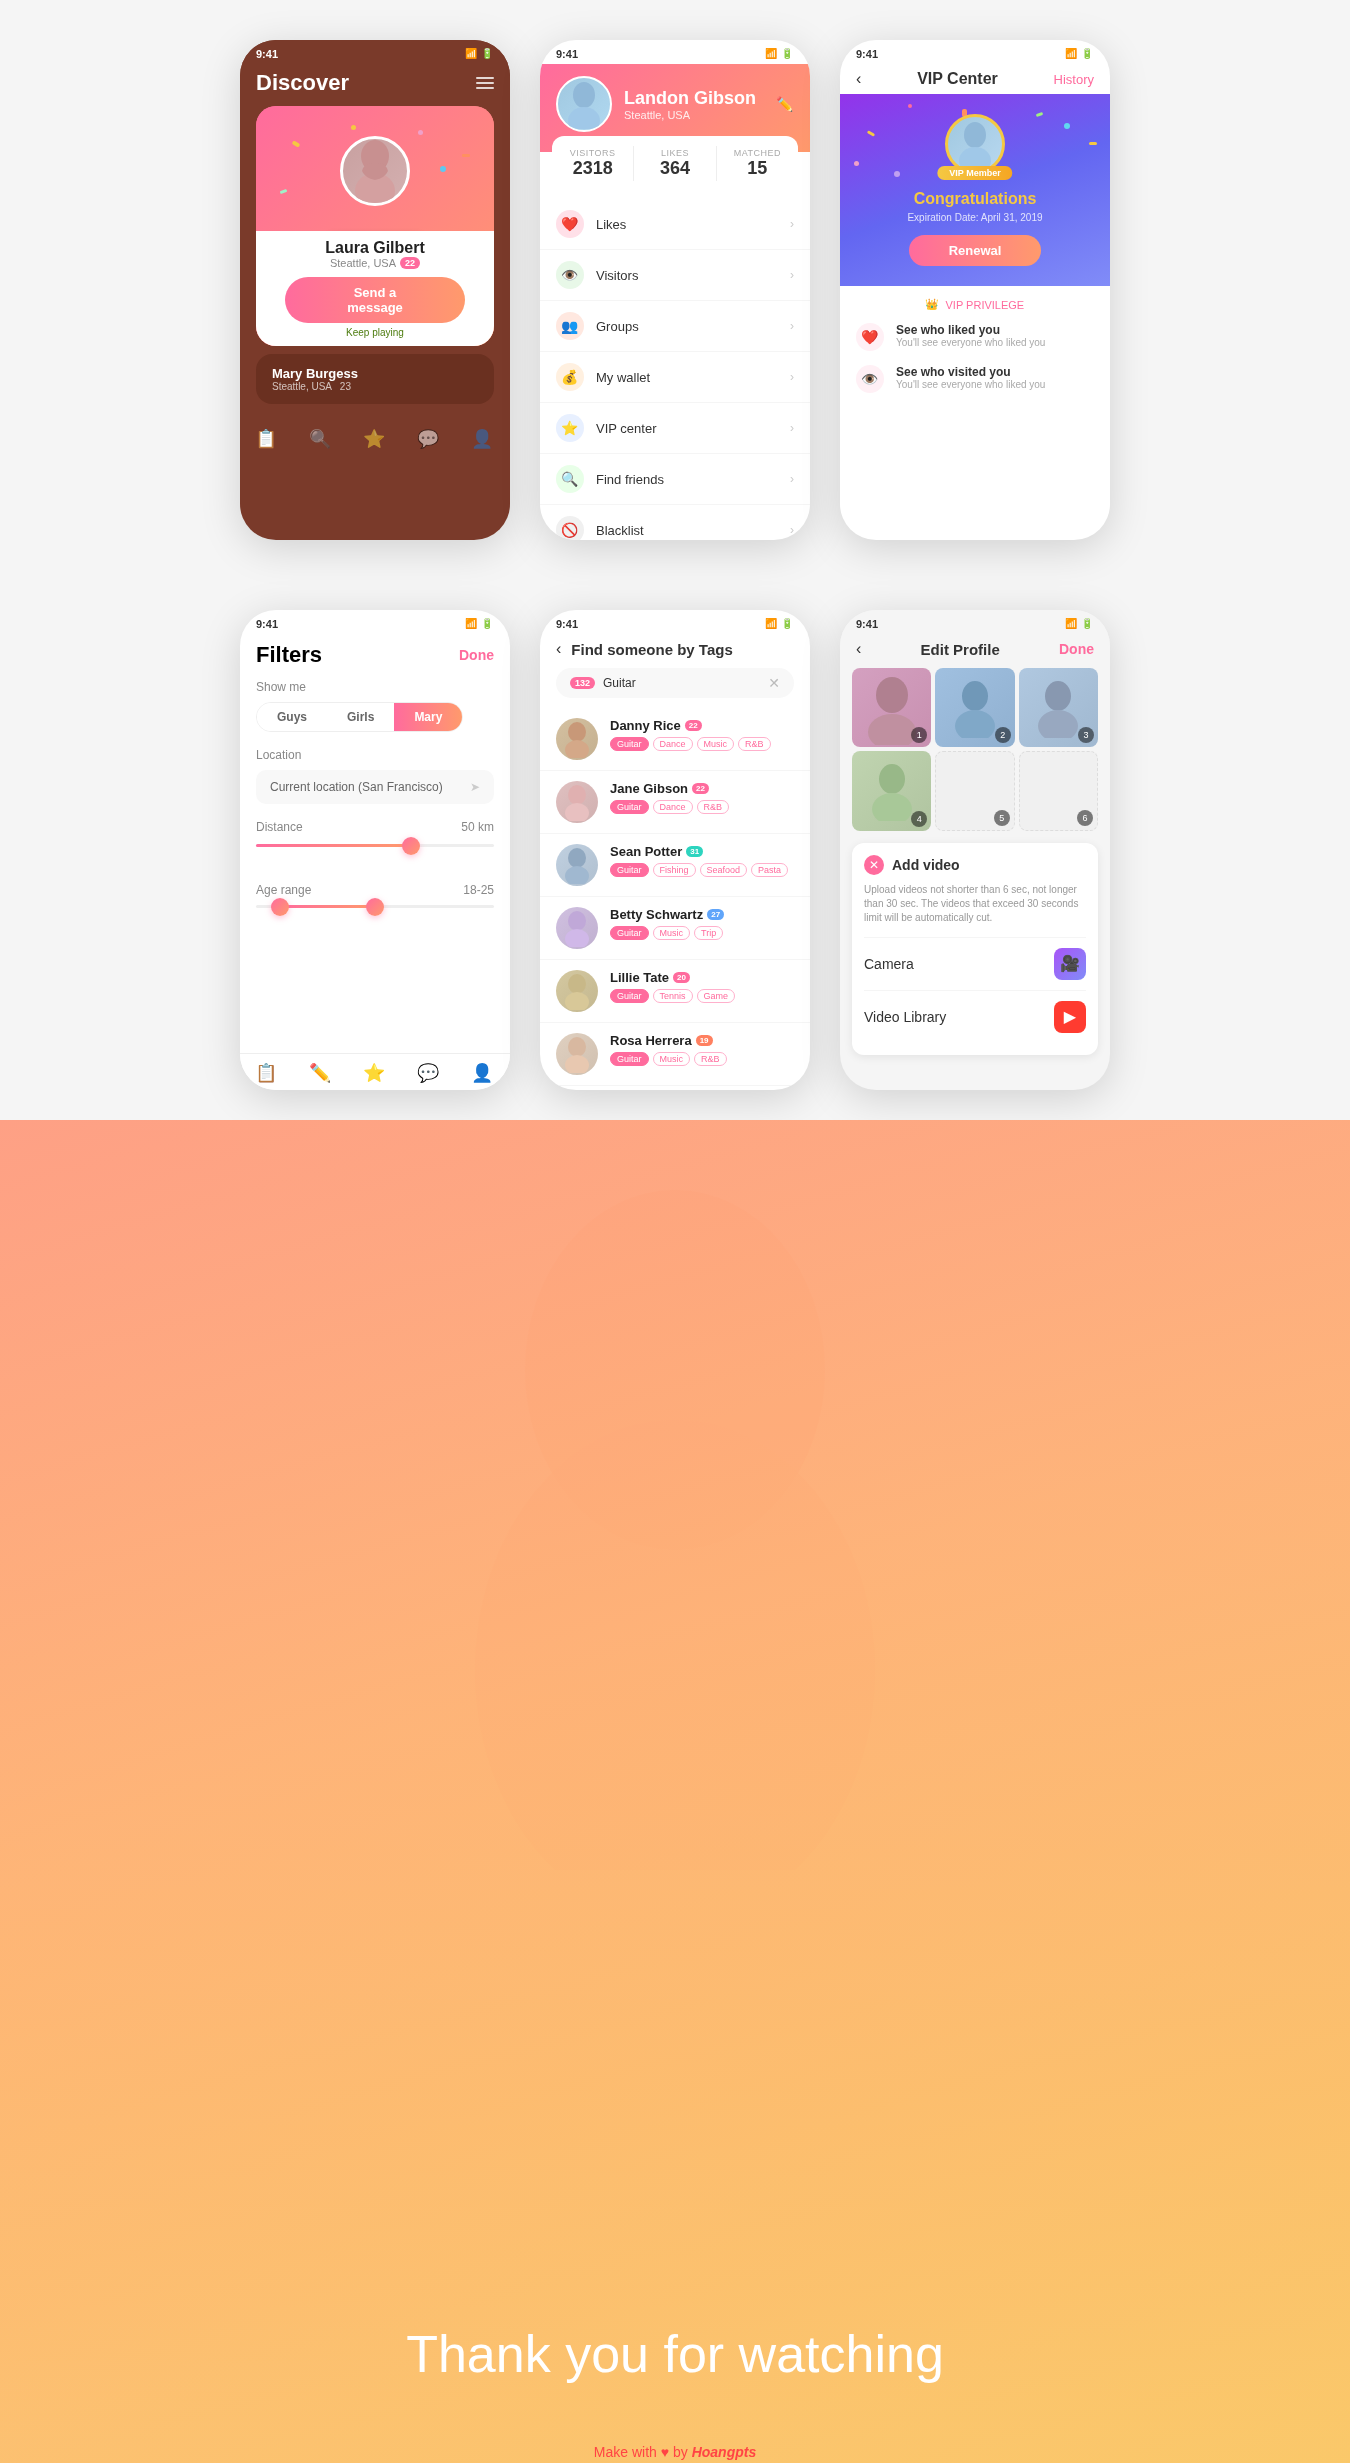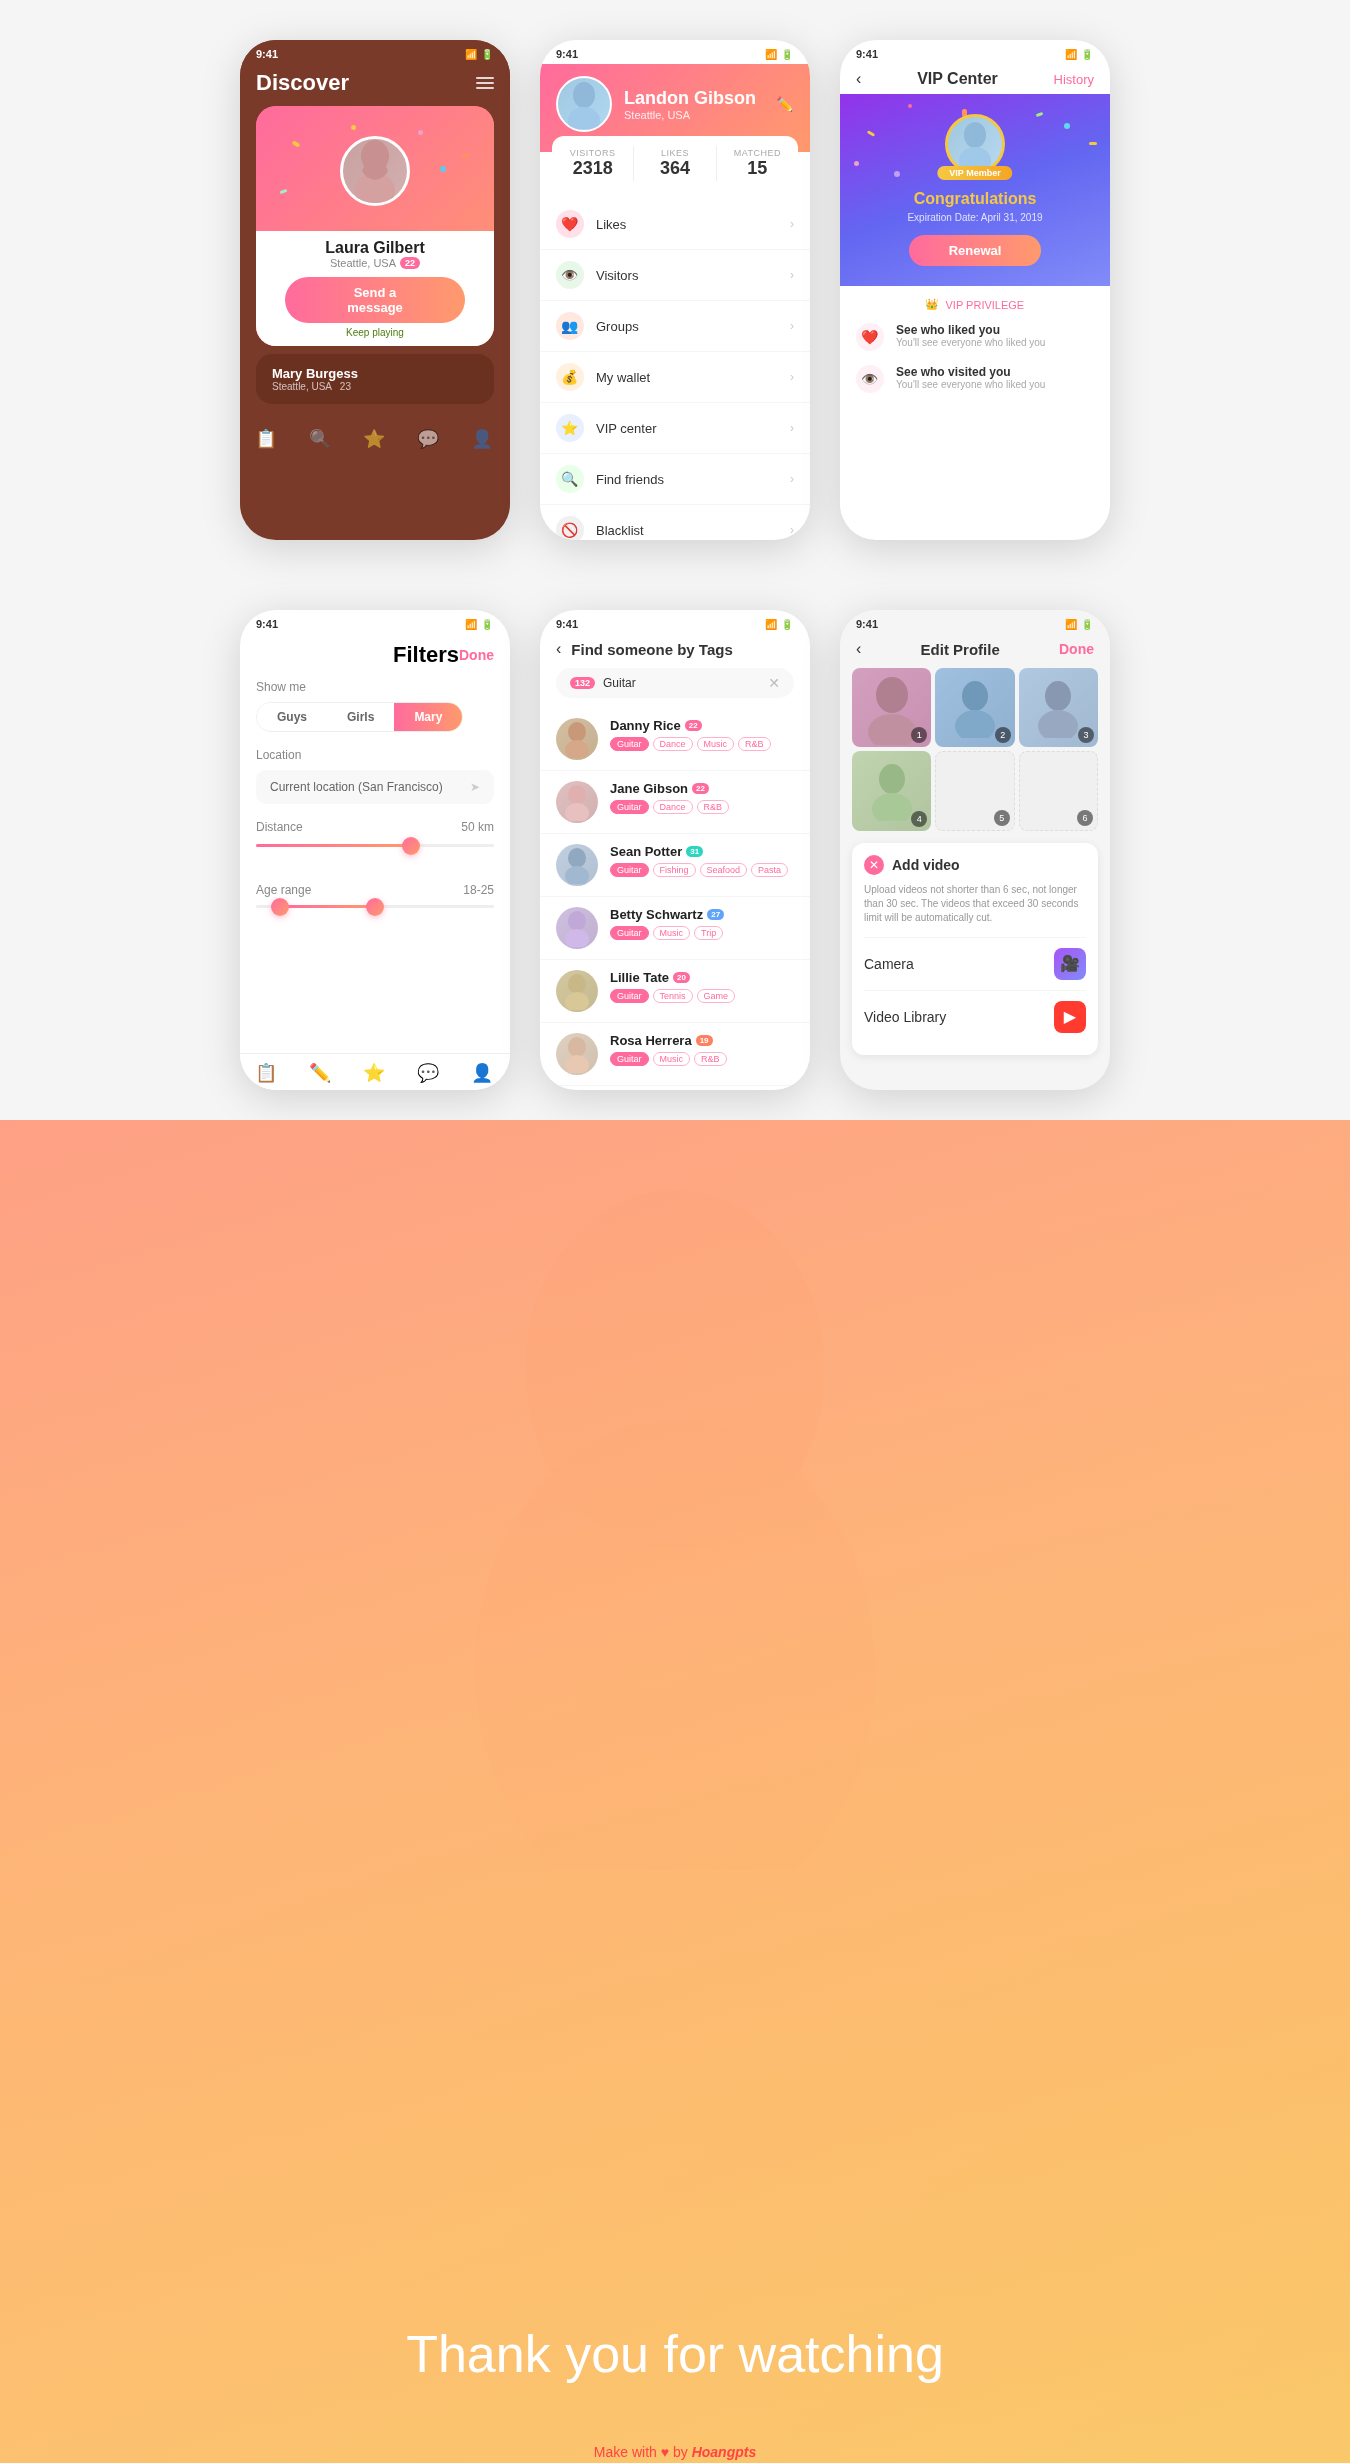--- a/index.html
+++ b/index.html
@@ -58,21 +58,21 @@
 
     .phone-small {
       width: 270px;
       height: 480px;
     }
 
     
     .status-bar {
       display: flex;
       justify-content: space-between;
-      align-items: flex-end;
+      align-items: flex-start;
       padding: 8px 16px 4px;
       font-size: 11px;
       font-weight: 600;
     }
 
     .status-bar .time { font-weight: 700; }
     .status-icons { display: flex; gap: 4px; align-items: center; font-size: 10px; }
 
     
     .phone-discover {
@@ -521,21 +521,21 @@
       color: #aaa;
     }
 
     
     .phone-filters .status-bar {
       color: #333;
     }
 
     .filters-header {
       display: flex;
-      justify-content: flex-end;
+      justify-content: space-between;
       align-items: center;
       padding: 8px 16px 12px;
     }
 
     .filters-header h2 {
       font-size: 22px;
       font-weight: 700;
     }
 
     .done-btn {

